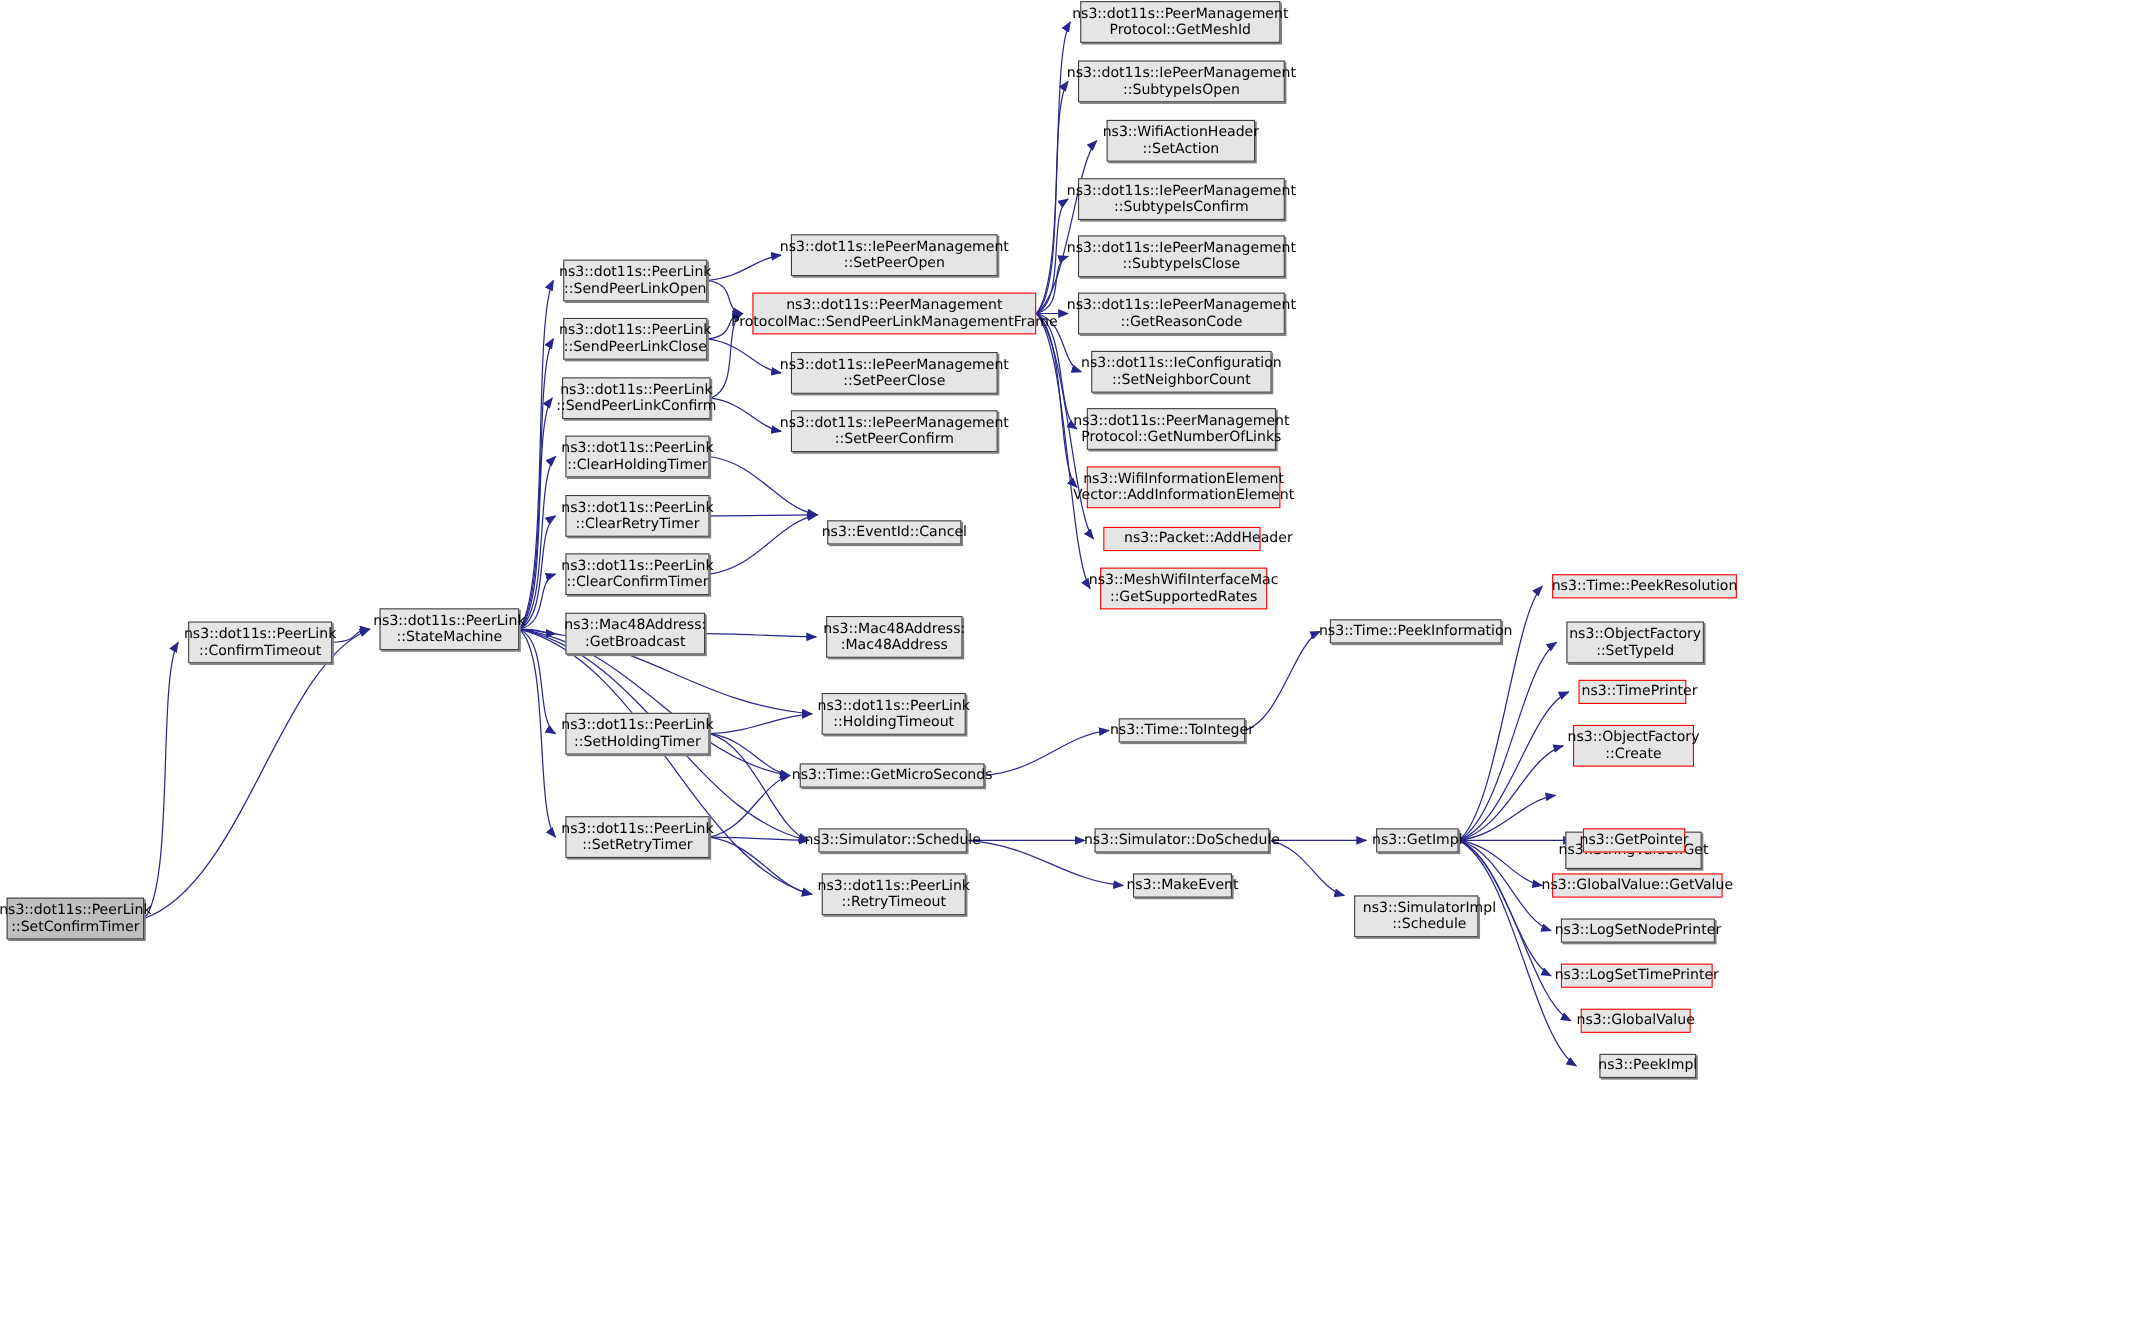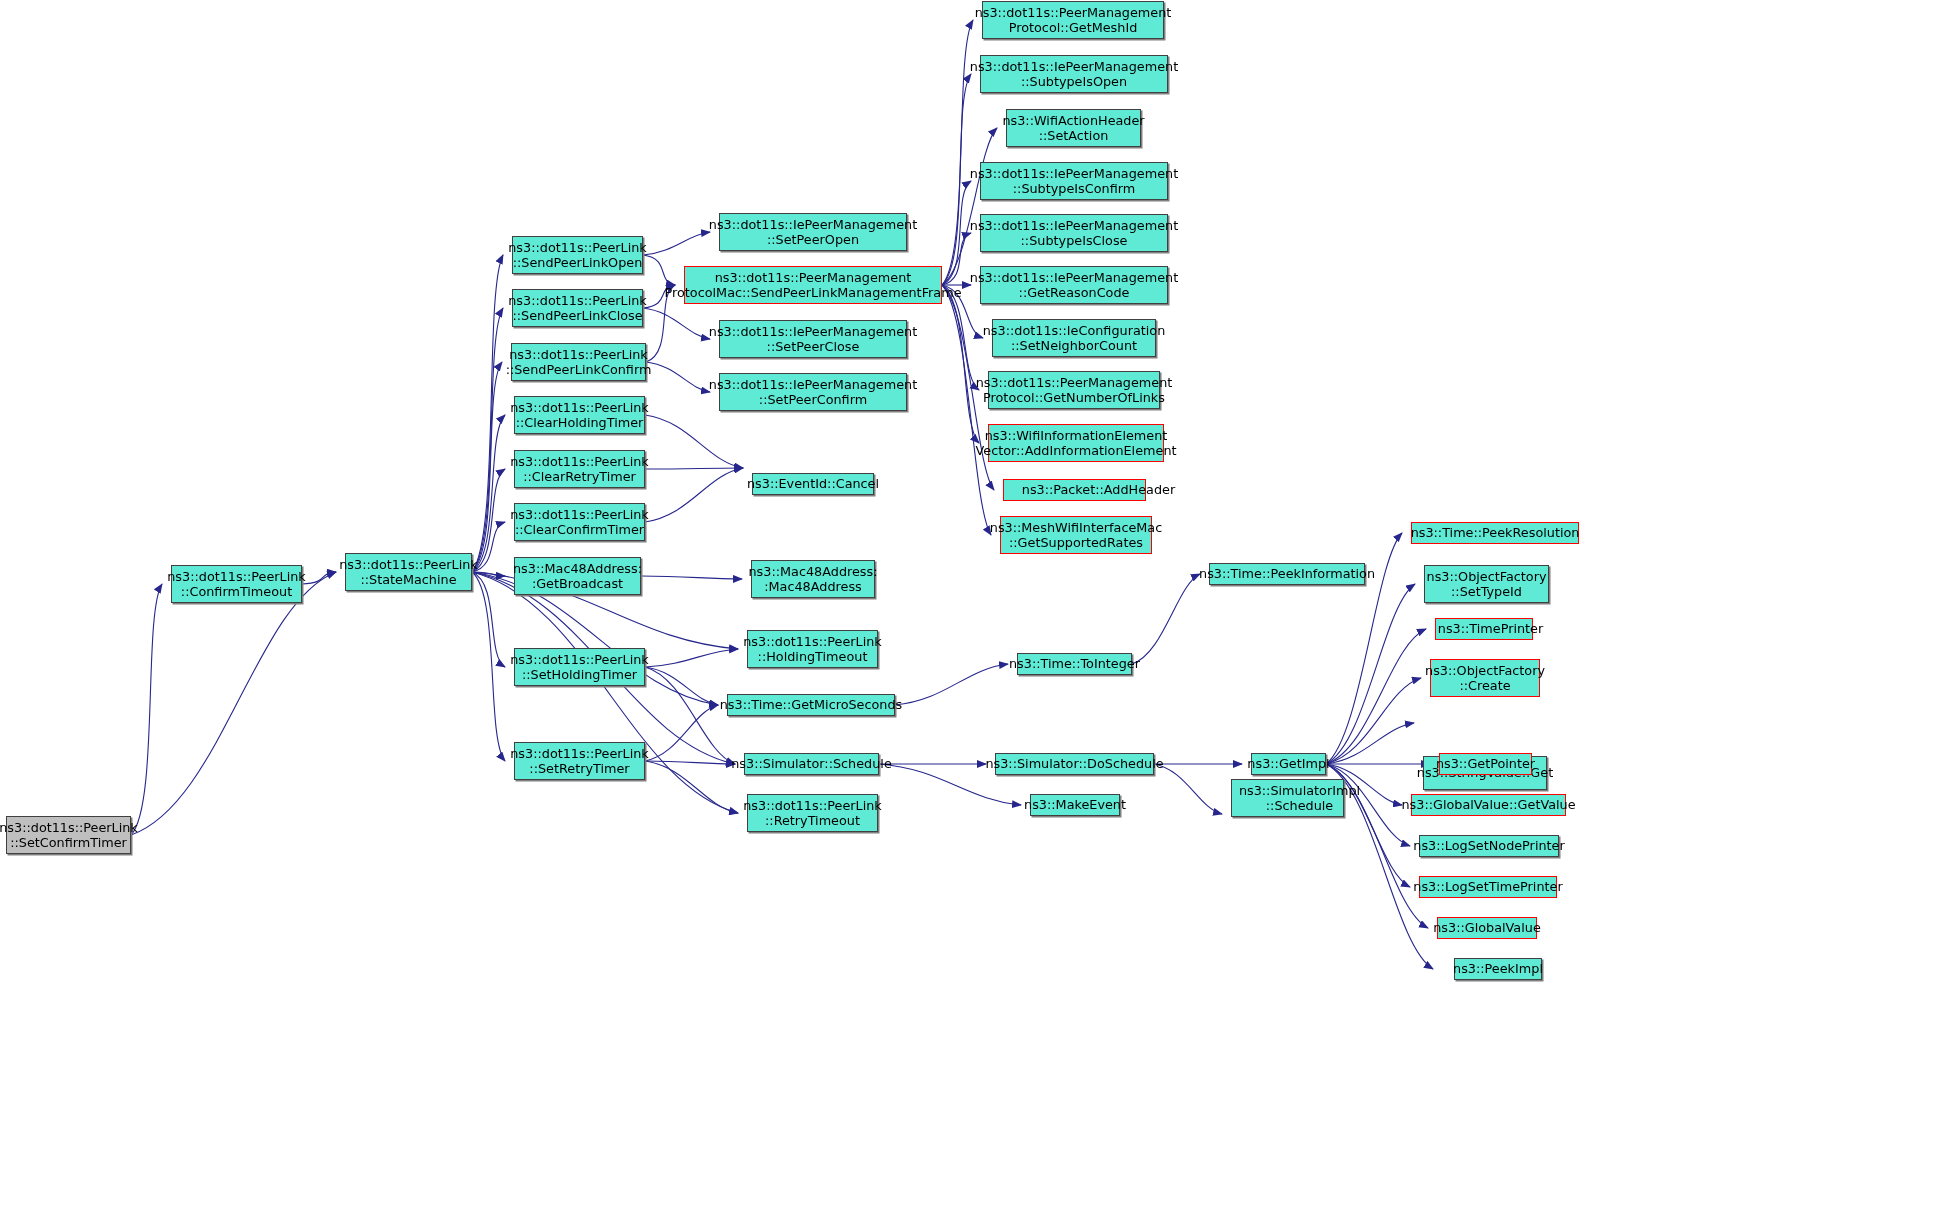--- a/index.html
+++ b/index.html
@@ -9,21 +9,21 @@
     background:#ffffff;
     font-family:"DejaVu Sans","Liberation Sans",sans-serif;
     overflow:hidden;
   }
   svg#edges{position:absolute;left:0;top:0;width:1939px;height:1217px;}
   .node{
     position:absolute;
     box-sizing:border-box;
     display:flex;align-items:center;justify-content:center;
     text-align:center;
-    background:#5eead4;
+    background:#e5e5e5;
     border:1px solid #404040;
     color:#000000;
     font-size:12.8px;
     line-height:15.5px;
     letter-spacing:0px;
     white-space:pre;
     box-shadow:1.5px 1.5px 0 0 #808080;
     z-index:5;
   }
   .node.red{border:1px solid #ff0000;box-shadow:none;}
@@ -160,21 +160,21 @@
 Protocol::GetNumberOfLinks</div>
       <div class="node red" style="left: 988px; top: 424px; width: 176px; height: 38px;">ns3::WifiInformationElement
 Vector::AddInformationElement</div>
       <div class="node red" style="left: 1003px; top: 479px; width: 143px; height: 22px; padding-left: 48px;">ns3::Packet::AddHeader</div>
       <div class="node red" style="left: 1000px; top: 516px; width: 152px; height: 38px;">ns3::MeshWifiInterfaceMac
 ::GetSupportedRates</div>
       <div class="node" style="left: 1209px; top: 563px; width: 156px; height: 22px;">ns3::Time::PeekInformation</div>
       <div class="node" style="left: 1017px; top: 653px; width: 115px; height: 22px;">ns3::Time::ToInteger</div>
       <div class="node" style="left: 995px; top: 753px; width: 159px; height: 22px;">ns3::Simulator::DoSchedule</div>
       <div class="node" style="left: 1030px; top: 794px; width: 90px; height: 22px;">ns3::MakeEvent</div>
-      <div class="node" style="left: 1231px; top: 779px; width: 113px; height: 38px; padding-left: 24px;">ns3::SimulatorImpl
+      <div class="node" style="left: 1231px; top: 814px; width: 113px; height: 38px; padding-left: 24px;">ns3::SimulatorImpl
 ::Schedule</div>
       <div class="node" style="left: 1251px; top: 753px; width: 75px; height: 22px;">ns3::GetImpl</div>
       <div class="node red" style="left: 1411px; top: 522px; width: 168px; height: 22px;">ns3::Time::PeekResolution</div>
       <div class="node" style="left: 1424px; top: 565px; width: 125px; height: 38px;">ns3::ObjectFactory
 ::SetTypeId</div>
       <div class="node red" style="left: 1435px; top: 618px; width: 98px; height: 22px; padding-left: 13px;">ns3::TimePrinter</div>
       <div class="node red" style="left: 1430px; top: 659px; width: 110px; height: 38px;">ns3::ObjectFactory
 ::Create</div>
       <div class="node" style="left: 1423px; top: 712px; width: 124px; height: 34px; margin-top: 44px;">ns3::StringValue::Get</div>
       <div class="node red" style="left: 1439px; top: 753px; width: 93px; height: 22px;">ns3::GetPointer</div>

